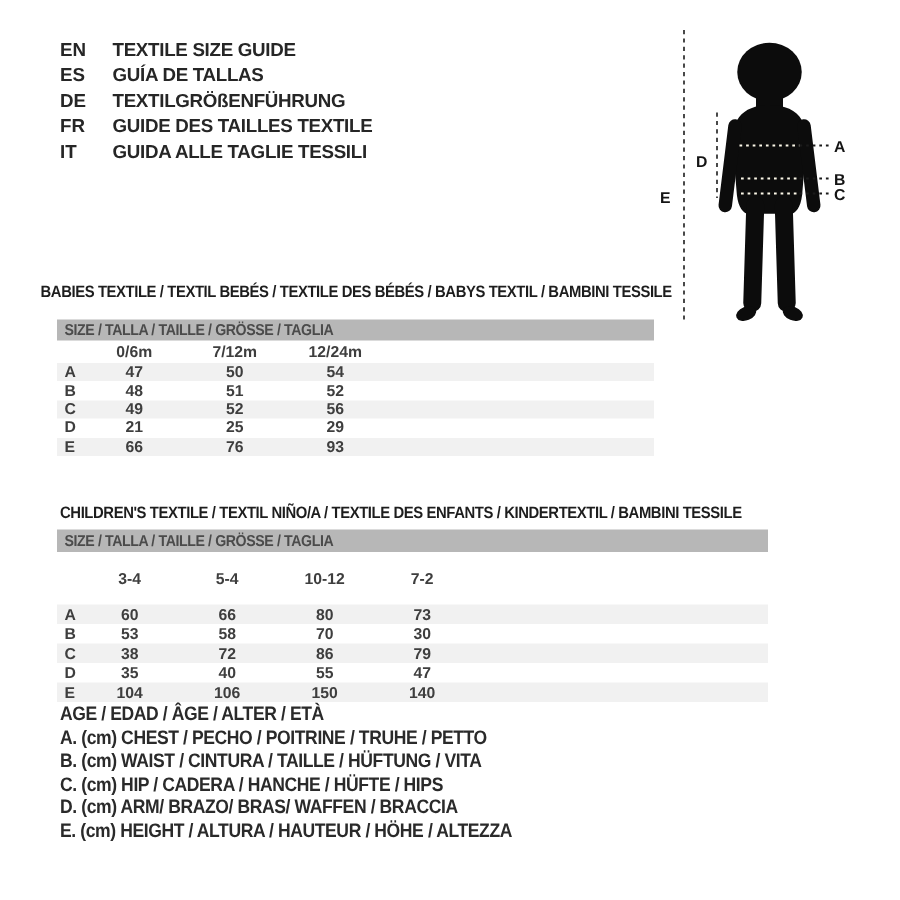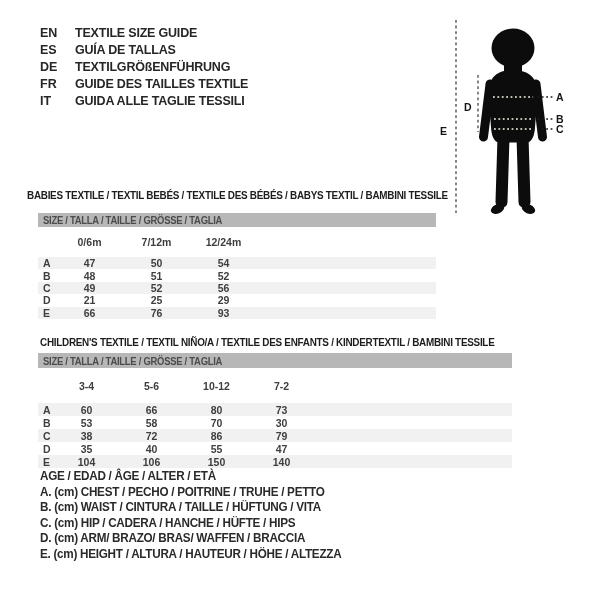--- a/index.html
+++ b/index.html
@@ -18,21 +18,21 @@
 
   
   .sec-title{font-weight:700;font-size:11px;color:#1d1d1d}
 
   
   .table{position:absolute;font-weight:700;font-size:10.5px;color:#3e3e3e}
   .size-bar{background:#b7b7b7;color:#4b4b4b;display:flex;align-items:center;padding-left:5px;font-size:10.5px}
   .babies-table{left:38px;top:213px;width:398px}
   .babies-table .size-bar{height:14px}
   .babies-table .row{grid-template-columns:18px 67px 67px 67px 1fr;height:12.4px}
-  .babies-table .row.head{height:30px}
+  .babies-table .row.head{height:15px}
   .children-table{left:38px;top:353px;width:474px}
   .children-table .size-bar{height:15px}
   .children-table .row{grid-template-columns:16px 65px 65px 65px 65px 1fr;height:13px}
   .children-table .row.head{height:35px}
   .row{display:grid;align-items:center}
   .cell{text-align:center}
   .lab{text-align:left;padding-left:5px}
   .stripe{background:#f1f1f1}
 
   
@@ -141,21 +141,21 @@
   <span class="cond">CHILDREN'S TEXTILE / TEXTIL NIÑO/A / TEXTILE DES ENFANTS / KINDERTEXTIL / BAMBINI TESSILE</span>
 </div>
 
 <div class="table children-table">
   <div class="size-bar">
     <span class="cond">SIZE / TALLA / TAILLE / GRÖSSE / TAGLIA</span>
   </div>
   <div class="row head">
     <div class="cell lab"></div>
     <div class="cell">3-4</div>
-    <div class="cell">5-6</div>
+    <div class="cell">5-4</div>
     <div class="cell">10-12</div>
     <div class="cell">7-2</div>
     <div class="cell"></div>
   </div>
   <div class="row stripe">
     <div class="cell lab">A</div>
     <div class="cell">60</div>
     <div class="cell">66</div>
     <div class="cell">80</div>
     <div class="cell">73</div>

